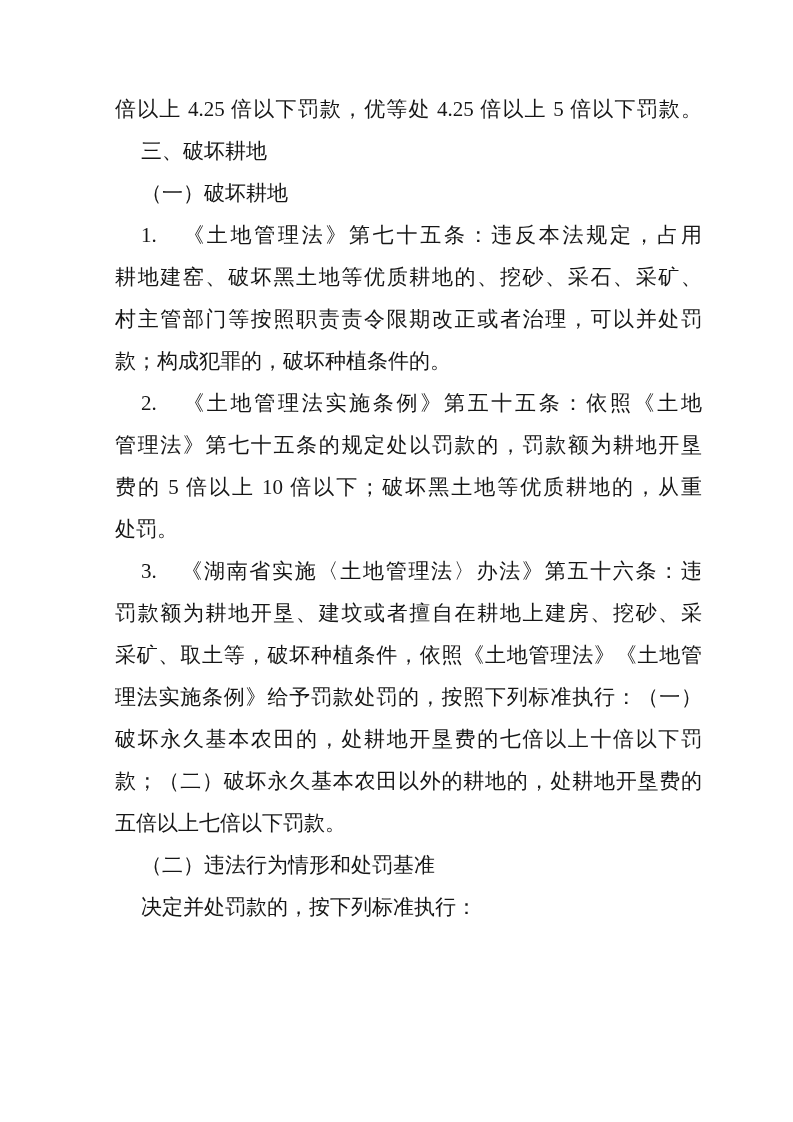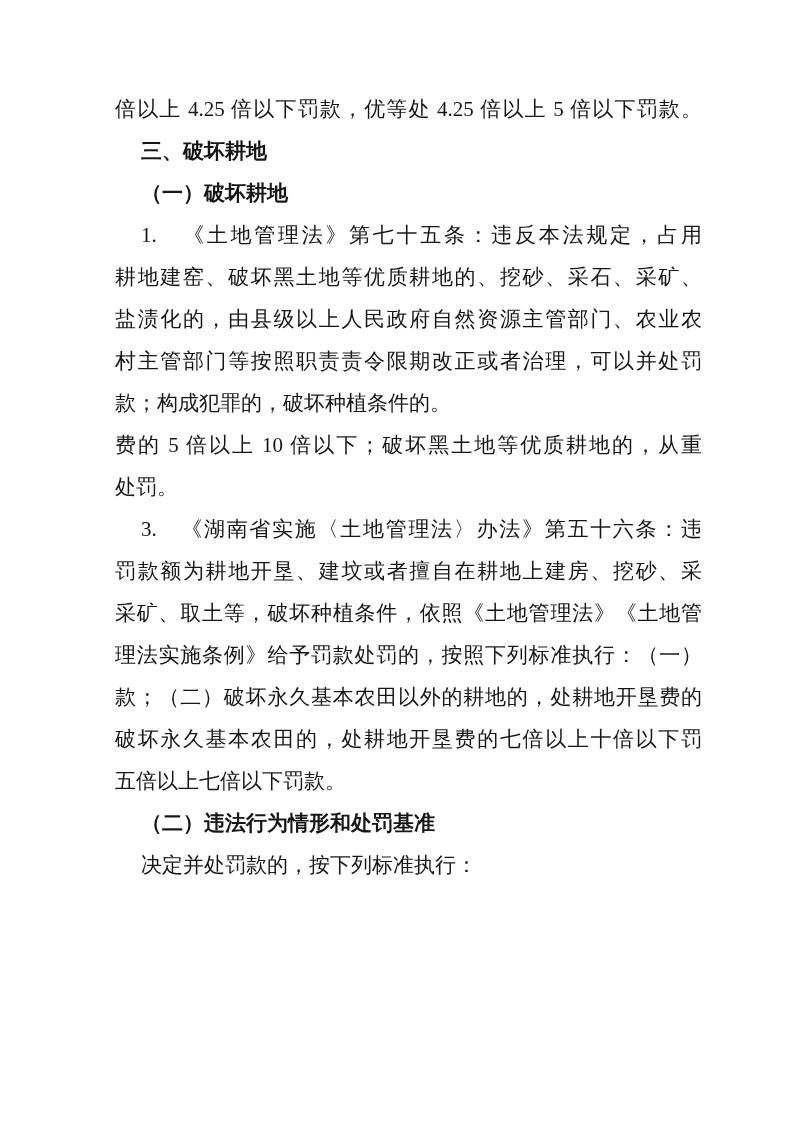--- a/index.html
+++ b/index.html
@@ -32,21 +32,21 @@
   
   .jl {
     text-align: justify;
     text-align-last: justify;
   }
   
   .ind {
     padding-left: 26px;
   }
   .bold {
-    font-weight: bold;
+    font-weight: normal;
   }
 </style>
 </head>
 <body>
 
 <div class="page">
   <div class="content">
 
     <div>
       <div class="line jl">倍以上 4.25 倍以下罚款，优等处 4.25 倍以上 5 倍以下罚款。</div>
@@ -56,37 +56,38 @@
       <div class="line ind bold">三、破坏耕地</div>
     </div>
 
     <div>
       <div class="line ind bold">（一）破坏耕地</div>
     </div>
 
     <div>
       <div class="line ind jl">1.　《土地管理法》第七十五条：违反本法规定，占用</div>
       <div class="line jl">耕地建窑、破坏黑土地等优质耕地的、挖砂、采石、采矿、</div>
-      <div class="line jl">盐渍化的，由县级以上人民政府自然资源主管部门、农业农</div>
       <div class="line jl">村主管部门等按照职责责令限期改正或者治理，可以并处罚</div>
       <div class="line">款；构成犯罪的，破坏种植条件的。</div>
     </div>
 
     <div>
+      <div class="line ind jl">2.　《土地管理法实施条例》第五十五条：依照《土地</div>
+      <div class="line jl">管理法》第七十五条的规定处以罚款的，罚款额为耕地开垦</div>
       <div class="line jl">费的 5 倍以上 10 倍以下；破坏黑土地等优质耕地的，从重</div>
       <div class="line">处罚。</div>
     </div>
 
     <div>
       <div class="line ind jl">3.　《湖南省实施〈土地管理法〉办法》第五十六条：违</div>
       <div class="line jl">罚款额为耕地开垦、建坟或者擅自在耕地上建房、挖砂、采石、</div>
       <div class="line jl">采矿、取土等，破坏种植条件，依照《土地管理法》《土地管</div>
       <div class="line jl">理法实施条例》给予罚款处罚的，按照下列标准执行：（一）</div>
+      <div class="line jl">破坏永久基本农田的，处耕地开垦费的七倍以上十倍以下罚</div>
       <div class="line jl">款；（二）破坏永久基本农田以外的耕地的，处耕地开垦费的</div>
-      <div class="line jl">破坏永久基本农田的，处耕地开垦费的七倍以上十倍以下罚</div>
       <div class="line">五倍以上七倍以下罚款。</div>
     </div>
 
     <div>
       <div class="line ind bold">（二）违法行为情形和处罚基准</div>
     </div>
 
     <div>
       <div class="line ind">决定并处罚款的，按下列标准执行：</div>
     </div>

